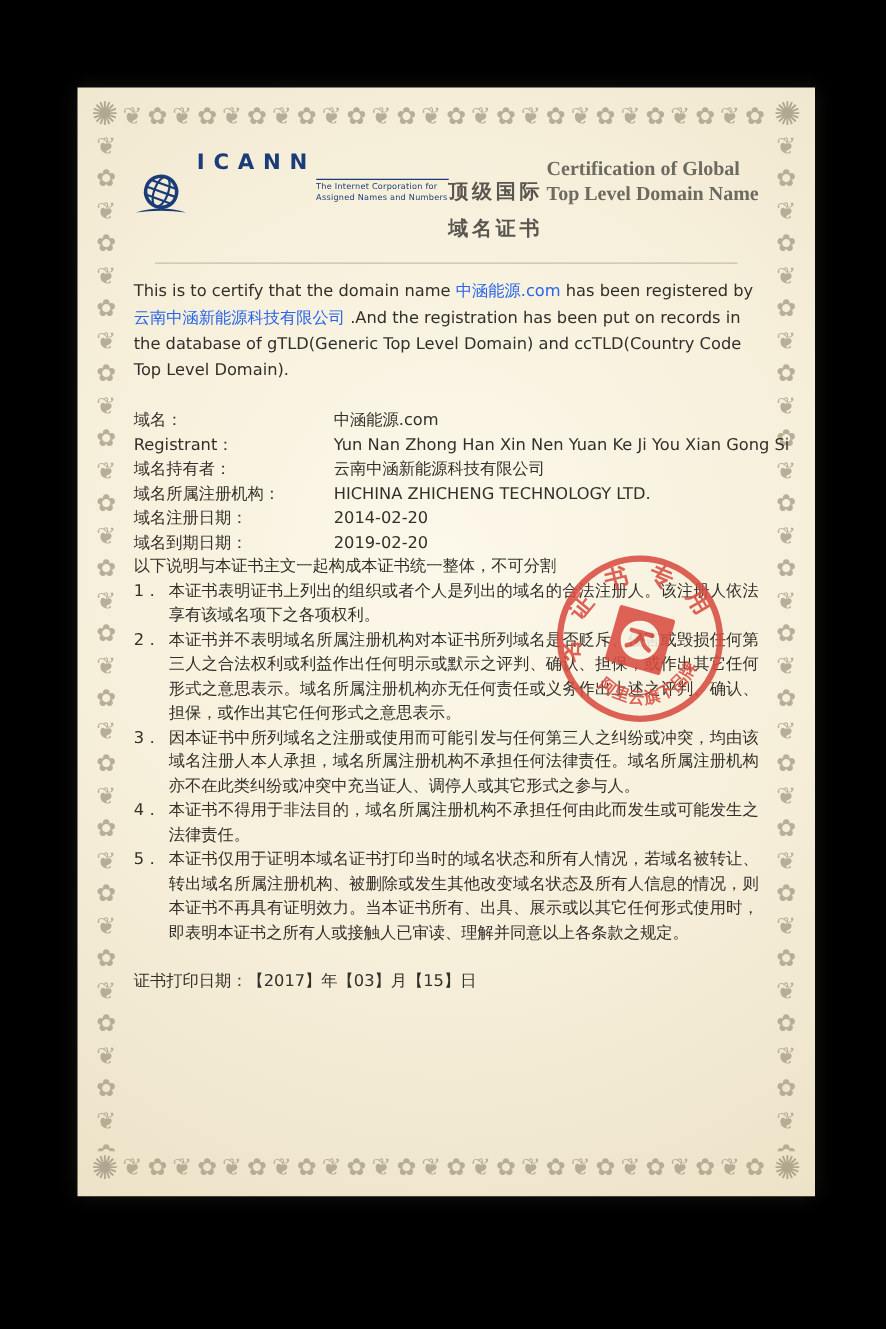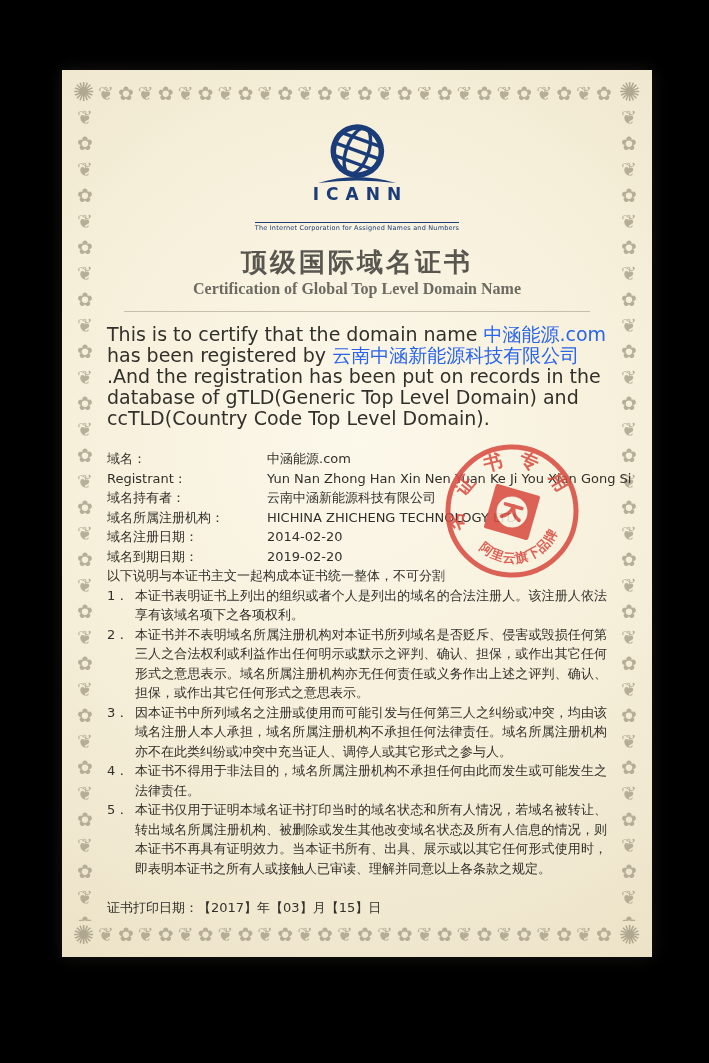--- a/index.html
+++ b/index.html
@@ -21,30 +21,30 @@
   .orn-v{top:36px;bottom:36px;width:28px;writing-mode:vertical-rl;font-size:19px;letter-spacing:4px;white-space:nowrap;text-align:center;line-height:28px;}
   .orn-left{left:9px;}
   .orn-right{right:9px;}
   .orn-corner{position:absolute;width:30px;height:30px;font-size:26px;line-height:30px;text-align:center;color:#aaa18b;opacity:.9;}
   .c-tl{left:7px;top:7px;} .c-tr{right:7px;top:7px;} .c-bl{left:7px;bottom:7px;} .c-br{right:7px;bottom:7px;}
 
   .content{
     position:absolute;left:45px;top:0;width:500px;height:100%;
     color:#32302b;font-size:13px;line-height:19.5px;
   }
-  .header{padding-top:54px;display:flex;flex-direction:column;align-items:center;}
+  .header{padding-top:54px;display:flex;}
   .globe-svg{display:block;}
   .icann-word{color:#1a3c78;font-weight:bold;font-size:17px;letter-spacing:7px;line-height:17px;margin-top:-2px;padding-left:7px;}
   .icann-tagline{color:#1a3c78;font-size:6.5px;line-height:9px;border-top:1px solid #1a3c78;margin-top:19px;padding-top:1px;letter-spacing:.2px;}
-  .title-zh{font-size:26px;font-weight:bold;color:#595650;letter-spacing:3px;margin-top:14px;line-height:30px;}
+  .title-zh{font-size:16px;font-weight:bold;color:#595650;letter-spacing:3px;margin-top:14px;line-height:30px;}
   .title-en{font-family:"Liberation Serif","DejaVu Serif",serif;font-size:16px;font-weight:bold;color:#6c6a61;line-height:20px;margin-top:2px;}
   .divider{border:none;border-top:1px solid #c6bfa9;width:466px;margin:12px auto 0 auto;}
 
   .para{margin-top:16px;}
-  .para-en{font-size:19px;line-height:21px;margin-top:12px;}
+  .para-en{font-size:13px;line-height:21px;margin-top:12px;}
   .blue{color:#2864ec;}
 
   .details{margin-top:20px;}
   .detail-row{display:flex;line-height:19.5px;}
   .detail-label{width:158px;text-align:left;flex:none;white-space:nowrap;}
   .detail-value{padding-left:2px;white-space:nowrap;}
 
   .terms{margin-top:0;}
   .terms-intro{line-height:19.5px;}
   .term-item{display:flex;margin-top:0;}

